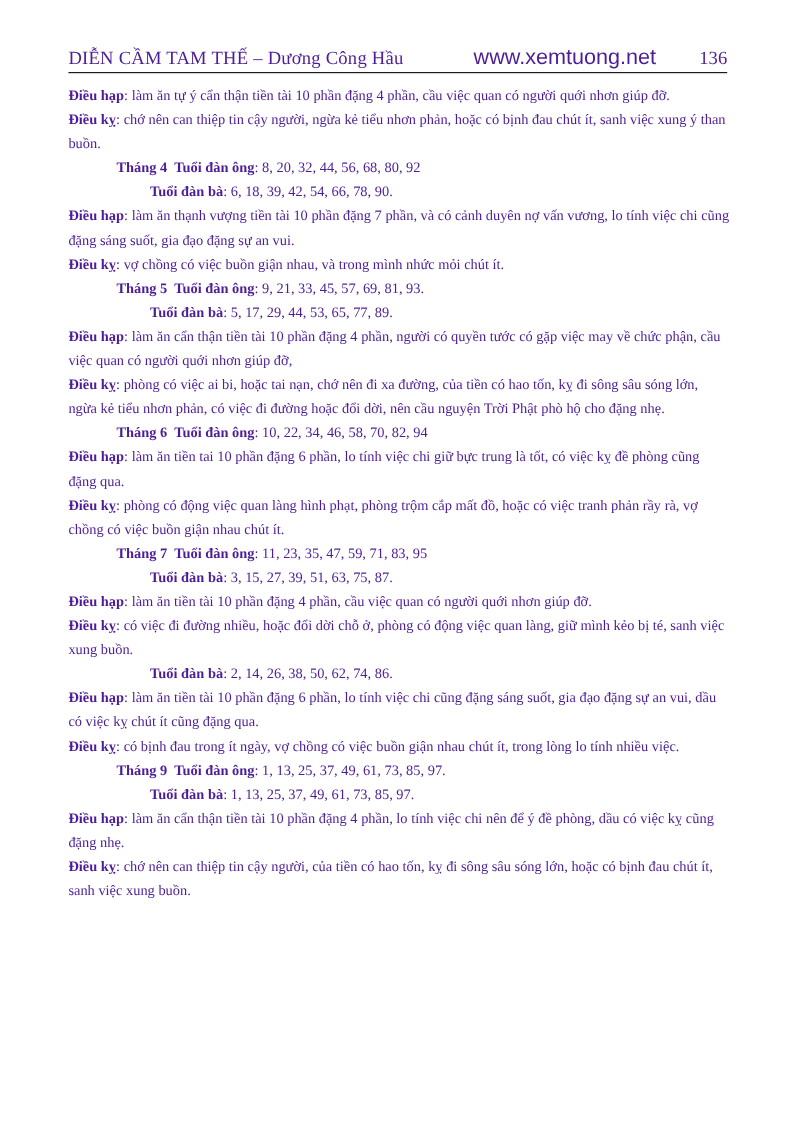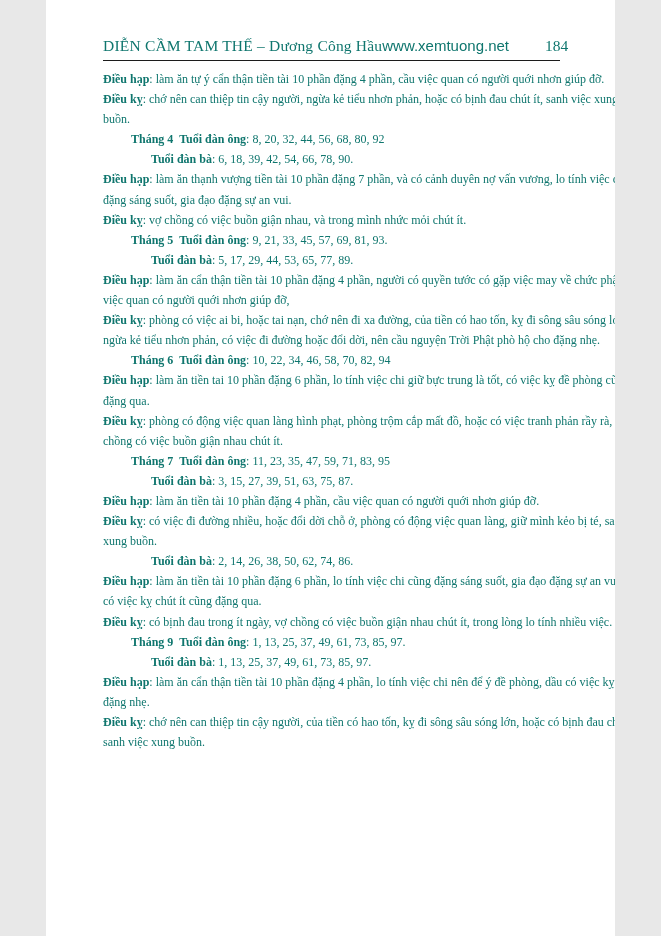--- a/index.html
+++ b/index.html
@@ -1,67 +1,67 @@
 <!DOCTYPE html>
 <html><head>
 <meta charset="utf-8">
 <style>
   html, body { margin: 0; padding: 0; background: #e8e8e8; }
   .page {
     position: relative;
-    width: 569px;
+    width: 661px;
     height: 936px;
     background: #ffffff;
-    color: #0f766e;
+    color: #4c1d95;
     font-family: "Liberation Serif", serif;
     overflow: hidden;
     margin: 0 auto;
   }
   .header {
     position: absolute;
     left: 57px;
     right: 55px;
     top: 37px;
     display: flex;
     align-items: baseline;
     font-size: 15.5px;
     white-space: nowrap;
   }
   .header-title { flex: 1; letter-spacing: 0.2px; }
-  .header-site  { font-family: "Liberation Sans", sans-serif; font-size: 15px; }
+  .header-site  { font-family: "Liberation Sans", sans-serif; font-size: 18px; }
   .header-page  { margin-left: 36px; font-size: 15.5px; }
   .rule {
     position: absolute;
     left: 57px;
     right: 55px;
     top: 60px;
     border-top: 1.7px solid #1c1c1c;
   }
   .page-body {
     position: absolute;
     left: 57px;
     top: 69px;
     width: 551px;
     font-size: 12px;
     line-height: 20.1px;
     text-align: left;
   }
   p.para   { margin: 0; padding: 0; }
-  p.month  { margin-left: 28px; }
-  p.female { margin-left: 48px; }
+  p.month  { margin-left: 40px; }
+  p.female { margin-left: 68px; }
   .para b  { font-weight: bold; }
 </style>
 </head>
 <body>
 
 <div class="page">
   <div class="header">
     <span class="header-title">DIỄN CẦM TAM THẾ – Dương Công Hầu</span>
     <span class="header-site">www.xemtuong.net</span>
-    <span class="header-page">184</span>
+    <span class="header-page">136</span>
   </div>
   <div class="rule"></div>
   <div class="page-body">
       <p class="para entry"><b>Điều hạp</b>: làm ăn tự ý cẩn thận tiền tài 10 phần đặng 4 phần,  cầu việc quan có người quới nhơn giúp đỡ.</p>
       <p class="para entry"><b>Điều kỵ</b>: chớ nên can thiệp tin cậy người, ngừa kẻ tiểu nhơn phản, hoặc có bịnh đau chút ít, sanh việc xung ý than buồn.</p>
       <p class="para month"><b>Tháng 4&nbsp; Tuổi đàn ông</b>: 8, 20, 32, 44, 56, 68, 80, 92</p>
       <p class="para female"><b>Tuổi đàn bà</b>: 6, 18, 39, 42, 54, 66, 78, 90.</p>
       <p class="para entry"><b>Điều hạp</b>: làm ăn thạnh vượng tiền tài 10 phần đặng 7 phần,  và có cảnh duyên nợ vấn vương, lo tính việc chi cũng đặng sáng suốt, gia đạo đặng sự an vui.</p>
       <p class="para entry"><b>Điều kỵ</b>: vợ chồng có việc buồn giận nhau, và trong mình nhức mỏi chút ít.</p>
       <p class="para month"><b>Tháng 5&nbsp; Tuổi đàn ông</b>: 9, 21, 33, 45, 57, 69, 81, 93.</p>

